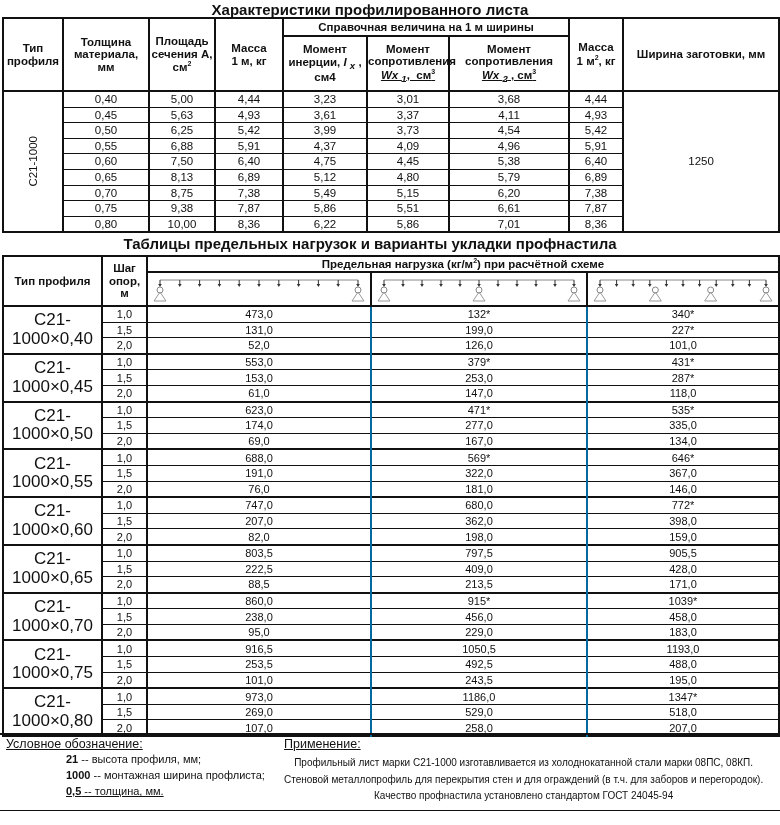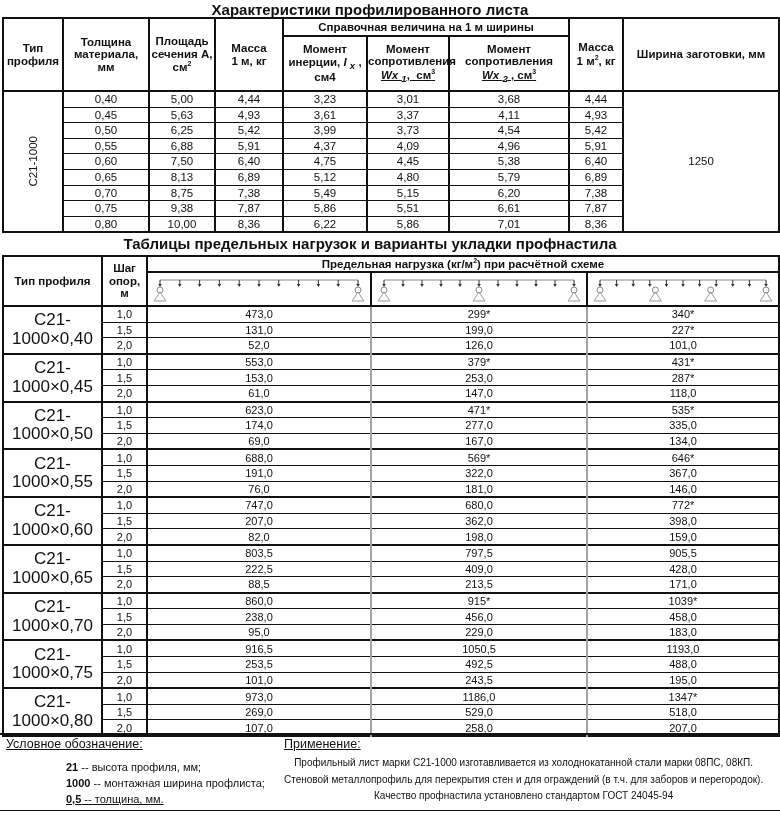--- a/index.html
+++ b/index.html
@@ -12,25 +12,25 @@
   .t1 th { font-weight:bold; font-size:11.5px; border:2px solid #111; }
   .t1 td { height:14.6px; font-size:11.5px; }
   .t1 td.bcol { border-left:2px solid #111; border-right:2px solid #111; }
   .rot { display:inline-block; transform:rotate(-90deg); white-space:nowrap; font-size:11.5px; }
   .t2 { left:2px; top:255px; width:776px; border:2px solid #111; }
   .t2 th { font-weight:bold; font-size:11.5px; border:2px solid #111; }
   .t2 td { height:14.6px; font-size:11px; }
   .t2 tr.grp-start td { border-top:2px solid #111;margin-top:46px; }
   .t2 td.name { border-right:2px solid #111; font-size:17px; }
   .t2 td.c1 { border-right:2px solid #111; }
-  .t2 td.c2 { border-right:2px solid #a3a3a3; }
+  .t2 td.c2 { border-right:2px solid #0369a1; }
   .diagram { display:block; margin:0 auto; }
   sup { font-size:7px; }
   .legend { position:absolute; left:6px; top:737px; font-size:11px; }
-  .legend .h { text-decoration:underline; font-size:12.5px; margin-bottom:8px; }
+  .legend .h { text-decoration:underline; font-size:12.5px; margin-bottom:0; }
   .legend .row { padding-left:60px; line-height:16px; }
   .legend b { font-weight:bold; }
   .app { position:absolute; left:284px; top:737px; font-size:10px; }
   .app .h { text-decoration:underline; font-size:12.5px; margin-bottom:4px; }
   .app .row { line-height:16.5px;text-align:center; }
   .sep { position:absolute; left:0; top:810px; width:780px; border-top:1.5px solid #111; }
   .footnote { position:absolute; left:2px; top:812px; font-size:9.5px; white-space:nowrap;margin-top:46px; }
   .topline { position:absolute; left:0; top:733px; width:780px; border-top:2px solid #111; }
 </style>
 </head>
@@ -269,21 +269,21 @@
             <polygon points="174,18 168,27 180,27" fill="none" stroke="#999"></polygon>
           </svg>
         </th>
     </tr>
   </thead>
   <tbody id="loads-body">
       <tr class="grp-start">
         <td rowspan="3" class="name">С21-1000×0,40</td>
         <td class="c1">1,0</td>
         <td class="c2">473,0</td>
-        <td class="c2">299*</td>
+        <td class="c2">132*</td>
         <td class="">340*</td>
       </tr>
       <tr>
         <td class="c1">1,5</td>
         <td class="c2">131,0</td>
         <td class="c2">199,0</td>
         <td class="">227*</td>
       </tr>
       <tr>
         <td class="c1">2,0</td>

